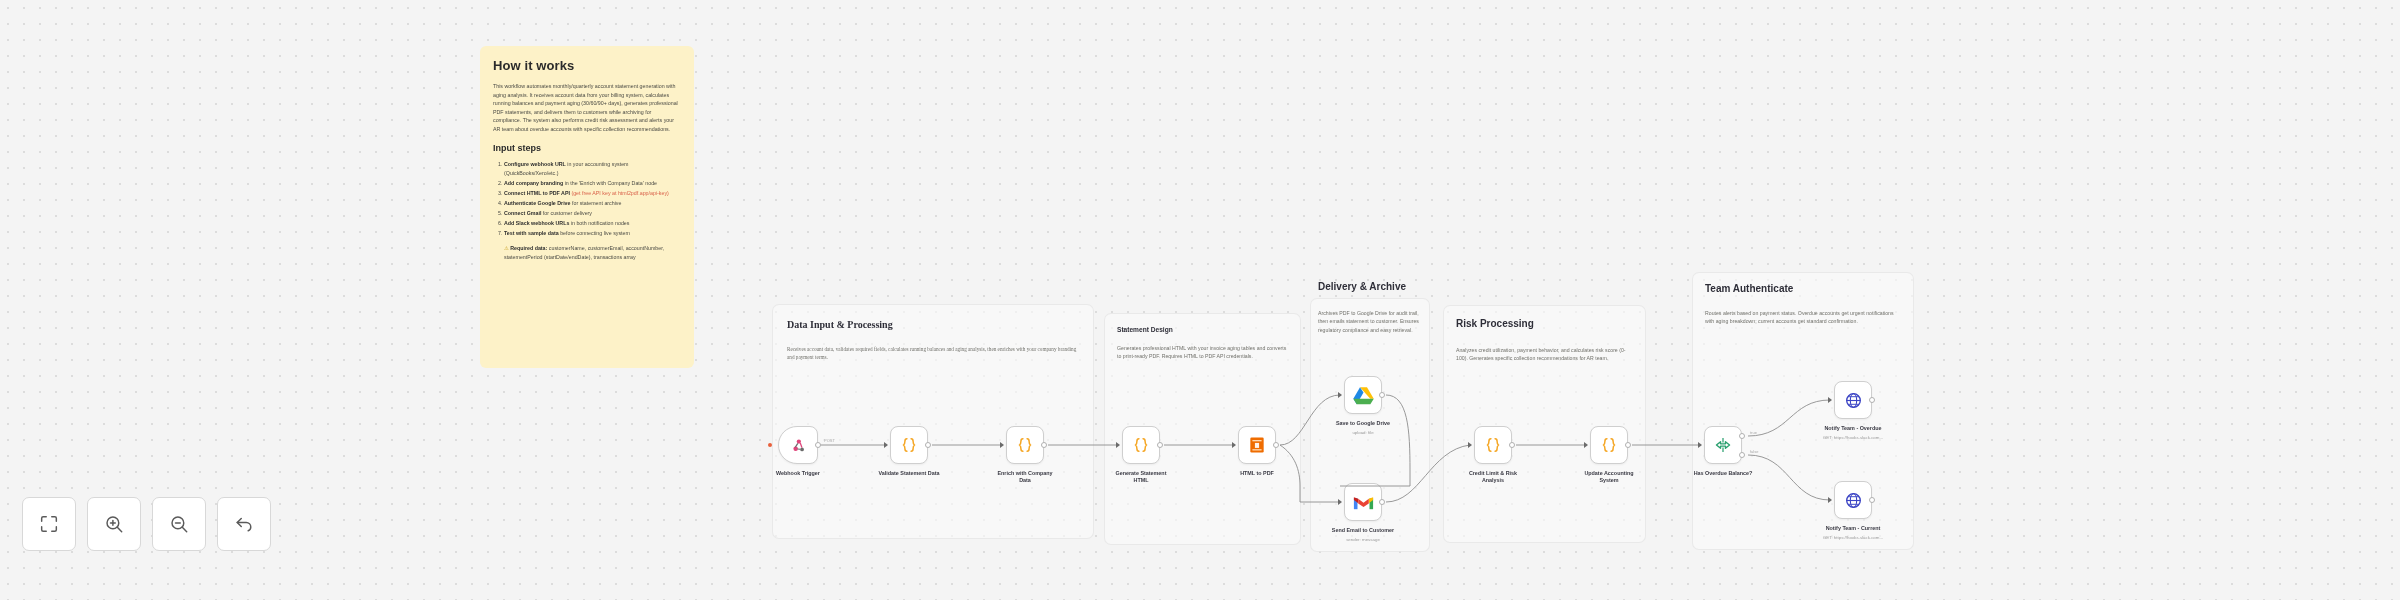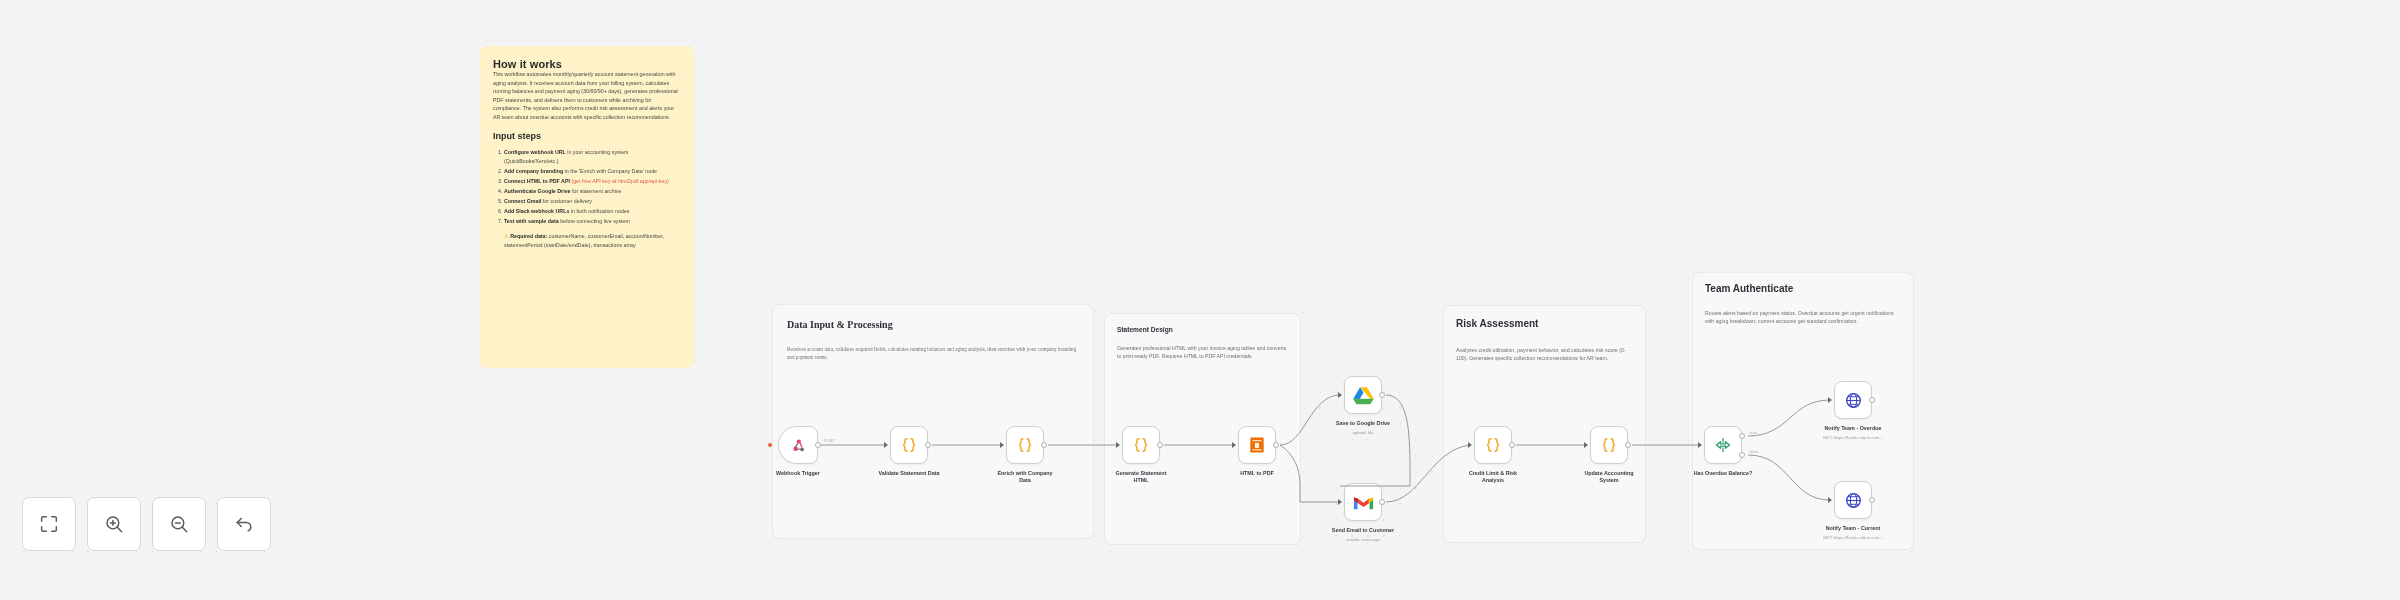--- a/index.html
+++ b/index.html
@@ -22,22 +22,22 @@
     position: absolute;
     left: 480px; top: 46px;
     width: 214px; height: 322px;
     background: #fdf2c8;
     border-radius: 6px;
     padding: 12px 13px;
     color: #3b3b3b;
     overflow: hidden;
   }
   .sticky h2 {
-    font-size: 11px; font-weight: 700; color: #2b2b2b;
-    letter-spacing: .1px;
+    font-size: 13px; font-weight: 700; color: #2b2b2b;
+    margin-bottom: 9px; letter-spacing: .1px;
   }
   .sticky h3 {
     font-size: 9px; font-weight: 700; color: #2b2b2b;
     margin: 10px 0 7px;
   }
   .sticky p {
     font-size: 5.3px; line-height: 1.62; color: #4a4a44;
     text-align: left;
   }
   .sticky ol { margin: 0 0 0 11px; padding: 0; }
@@ -211,23 +211,27 @@
   <div class="section" style="left:772px; top:304px; width:322px; height:235px;font-family:Liberation Serif, serif;">
     <div class="sec-title big" style="left:14px; top:14px;">Data Input &amp; Processing</div>
     <div class="sec-desc" style="left:14px; top:40px; width:292px;">Receives account data, validates required fields, calculates running balances and aging analysis, then enriches with your company branding and payment terms.</div>
   </div>
 
   <div class="section" style="left:1104px; top:313px; width:197px; height:232px;">
     <div class="sec-title small" style="left:12px; top:12px;">Statement Design</div>
     <div class="sec-desc" style="left:12px; top:30px; width:172px;">Generates professional HTML with your invoice aging tables and converts to print-ready PDF. Requires HTML to PDF API credentials.</div>
   </div>
 
+  <div class="section" style="left:1310px; top:298px; width:120px; height:254px;">
+    <div class="sec-title big" style="left:7px; top:-18px;">Delivery &amp; Archive</div>
+    <div class="sec-desc" style="left:7px; top:10px; width:106px;">Archives PDF to Google Drive for audit trail, then emails statement to customer. Ensures regulatory compliance and easy retrieval.</div>
+  </div>
 
   <div class="section" style="left:1443px; top:305px; width:203px; height:238px;">
-    <div class="sec-title big" style="left:12px; top:12px;">Risk Assessment</div>
+    <div class="sec-title big" style="left:12px; top:12px;">Risk Processing</div>
     <div class="sec-desc" style="left:12px; top:40px; width:178px;">Analyzes credit utilization, payment behavior, and calculates risk score (0-100). Generates specific collection recommendations for AR team.</div>
   </div>
 
   <div class="section" style="left:1692px; top:272px; width:222px; height:278px;">
     <div class="sec-title big" style="left:12px; top:10px;">Team Authenticate</div>
     <div class="sec-desc" style="left:12px; top:36px; width:198px;">Routes alerts based on payment status. Overdue accounts get urgent notifications with aging breakdown; current accounts get standard confirmation.</div>
   </div>
 
   <div class="errdot" style="left:768px; top:443px;"></div>
   <div class="node trigger" style="left:778px; top:426px;">

